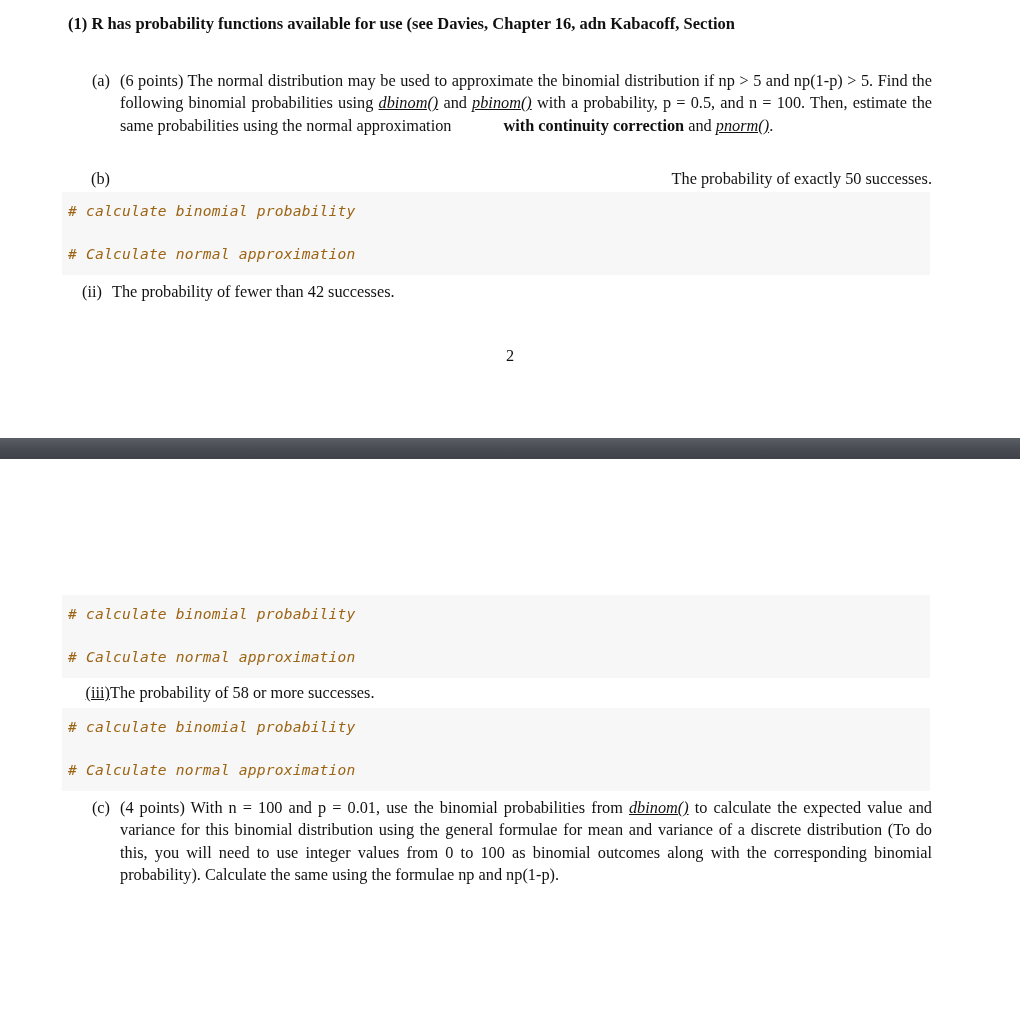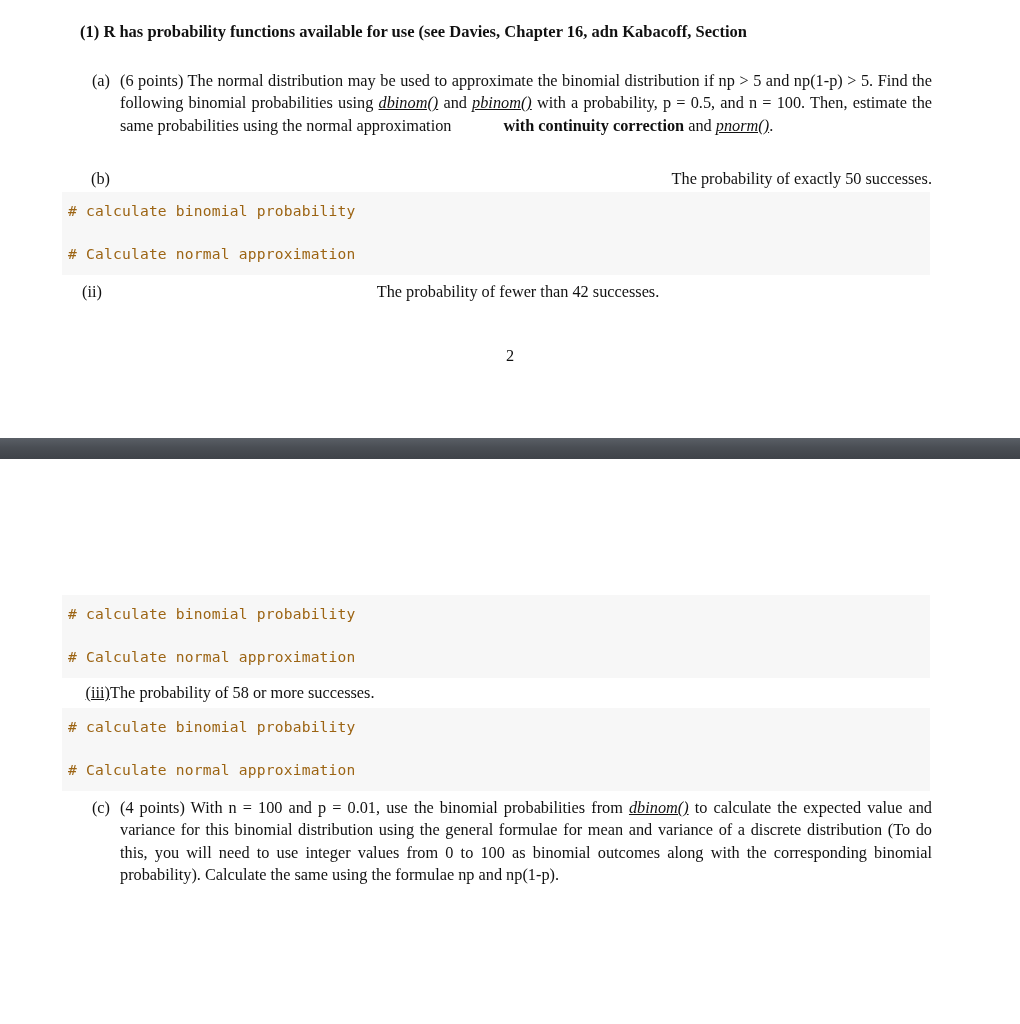--- a/index.html
+++ b/index.html
@@ -77,20 +77,21 @@
   .codeblock {
     position: absolute;
     left: 62px;
     width: 868px;
     background: #f7f7f7;
     padding: 8px 0 10px 0;
     box-sizing: border-box;
   }
   .codeline {
     font-family: "DejaVu Sans Mono", "Liberation Mono", monospace;
+    font-style: italic;
     font-size: 14.6px;
     line-height: 21.5px;
     color: #9c6413;
     white-space: pre;
     padding-left: 6px;
     letter-spacing: 0.2px;
   }
   .codeline.blank { color: transparent; }
 
   
@@ -101,21 +102,21 @@
     text-align: center;
     font-size: 16.3px;
     color: #111111;
   }
 </style>
 </head>
 <body>
 
 <div class="page" id="page-one">
 
-  <div class="para q-main" style="top:20px;margin-left:12px;">
+  <div class="para q-main" style="top:12px;">
     <span>(1)</span>
     <span>R has probability functions available for use (see Davies, Chapter 16, adn Kabacoff, Section</span>
     <br>
   </div>
 
   <div class="para sub" style="top:70px; left:76px; width:856px;">
     <span class="sub-label" style="width:34px;">(a)</span>
     <span class="sub-body" style="margin-left:10px;"><span>(6 points)</span><span> The normal distribution may be used to approximate the binomial distribution if np &gt; 5 and np(1-p) &gt; 5. Find the following binomial probabilities using </span><span class="ital">dbinom()</span><span> and </span><span class="ital">pbinom()</span><span> with a probability, p = 0.5, and n = 100. Then, estimate the same probabilities using the normal approximation </span><span class="bold">with continuity correction</span><span> and </span><span class="ital">pnorm()</span><span>.</span></span>
   </div>
 
@@ -125,21 +126,21 @@
   </div>
 
   <div class="codeblock" style="top:192px;">
     <div class="codeline"># calculate binomial probability</div>
     <div class="codeline blank">&nbsp;</div>
     <div class="codeline"># Calculate normal approximation</div>
   </div>
 
   <div class="para sub" style="top:281px; left:68px; width:856px;">
     <span class="sub-label" style="width:34px;">(ii)</span>
-    <span class="sub-body" style="margin-left:10px; text-align:center;">The probability of fewer than 42 successes.</span>
+    <span class="sub-body" style="margin-left:10px; text-align:left;">The probability of fewer than 42 successes.</span>
   </div>
 
   <div class="folio" style="top:346px;">2</div>
 
 </div>
 
 <div class="page-gap"></div>
 
 <div class="page" id="page-two">
 

